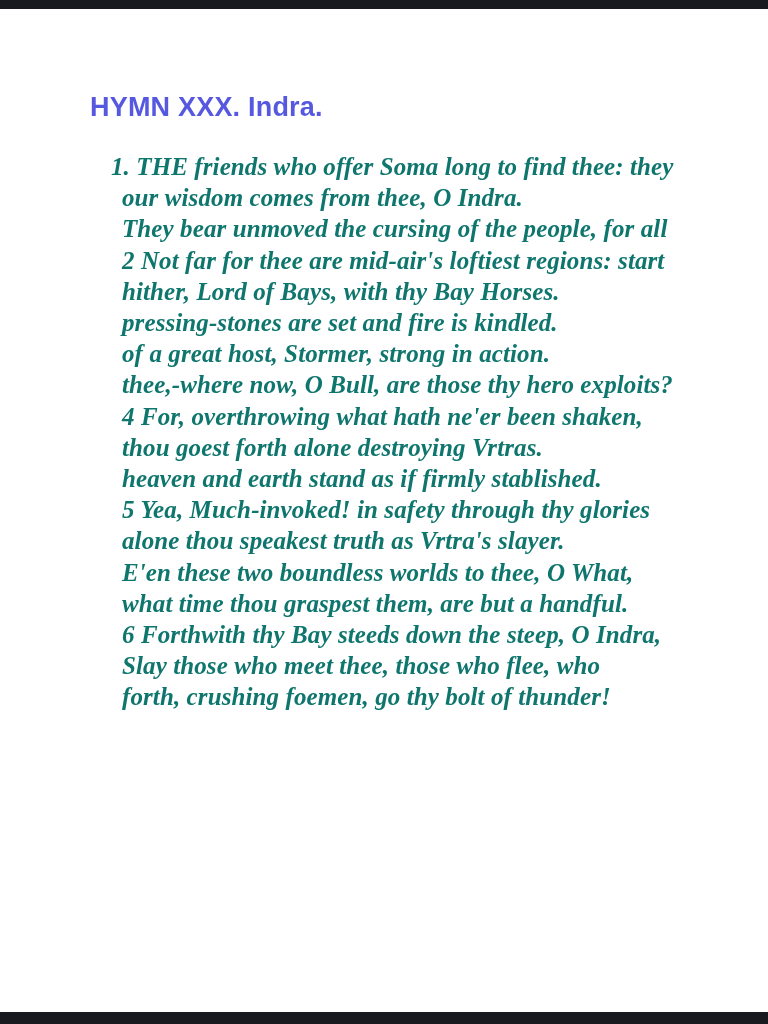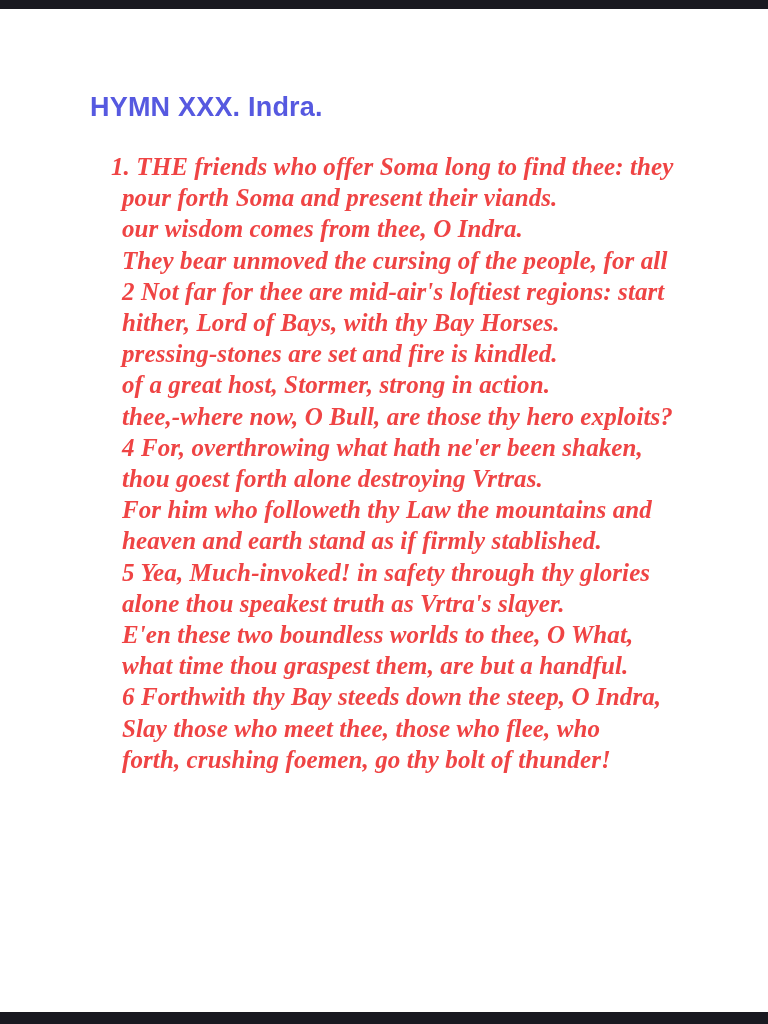--- a/index.html
+++ b/index.html
@@ -59,33 +59,31 @@
   }
 </style>
 </head>
 <body style="background: rgb(255, 255, 255);">
 
 <div class="page">
   <div class="edge-bar top" style="background: rgb(25, 25, 32);"></div>
 
   <h1 class="heading" style="color: rgb(86, 89, 224);">HYMN XXX. Indra.</h1>
 
-  <div class="verses" style="color: #ef4444;">
+  <div class="verses" style="color: #0f766e;">
       <div class="line first">1. THE friends who offer Soma long to find thee: they</div>
-      <div class="line">pour forth Soma and present their viands.</div>
       <div class="line">our wisdom comes from thee, O Indra.</div>
       <div class="line">They bear unmoved the cursing of the people, for all</div>
       <div class="line">2 Not far for thee are mid-air's loftiest regions: start</div>
       <div class="line">hither, Lord of Bays, with thy Bay Horses.</div>
       <div class="line">pressing-stones are set and fire is kindled.</div>
       <div class="line">of a great host, Stormer, strong in action.</div>
       <div class="line">thee,-where now, O Bull, are those thy hero exploits?</div>
       <div class="line">4 For, overthrowing what hath ne'er been shaken,</div>
       <div class="line">thou goest forth alone destroying Vrtras.</div>
-      <div class="line">For him who followeth thy Law the mountains and</div>
       <div class="line">heaven and earth stand as if firmly stablished.</div>
       <div class="line">5 Yea, Much-invoked! in safety through thy glories</div>
       <div class="line">alone thou speakest truth as Vrtra's slayer.</div>
       <div class="line">E'en these two boundless worlds to thee, O What,</div>
       <div class="line">what time thou graspest them, are but a handful.</div>
       <div class="line">6 Forthwith thy Bay steeds down the steep, O Indra,</div>
       <div class="line">Slay those who meet thee, those who flee, who</div>
       <div class="line">forth, crushing foemen, go thy bolt of thunder!</div>
     </div>
 

